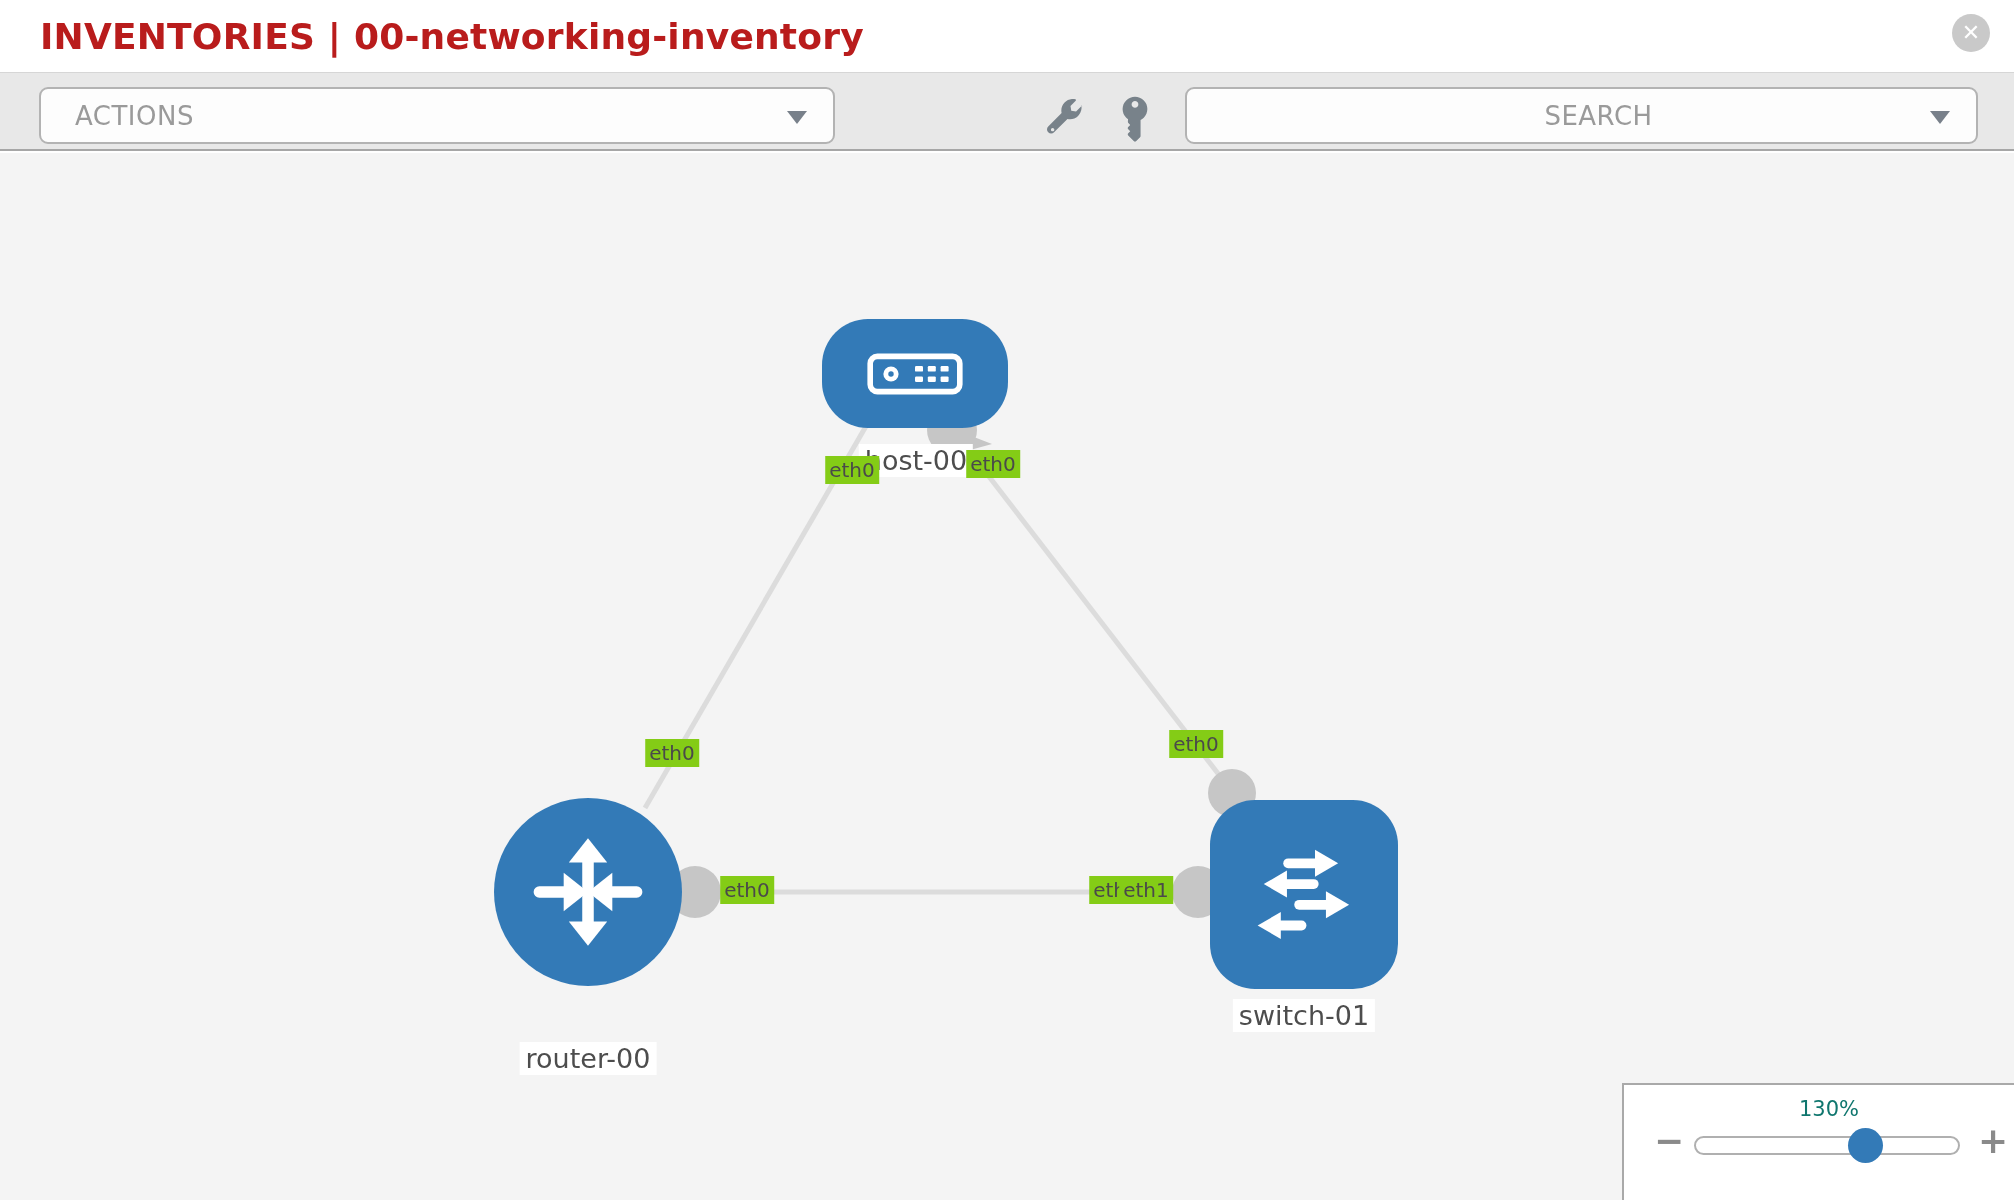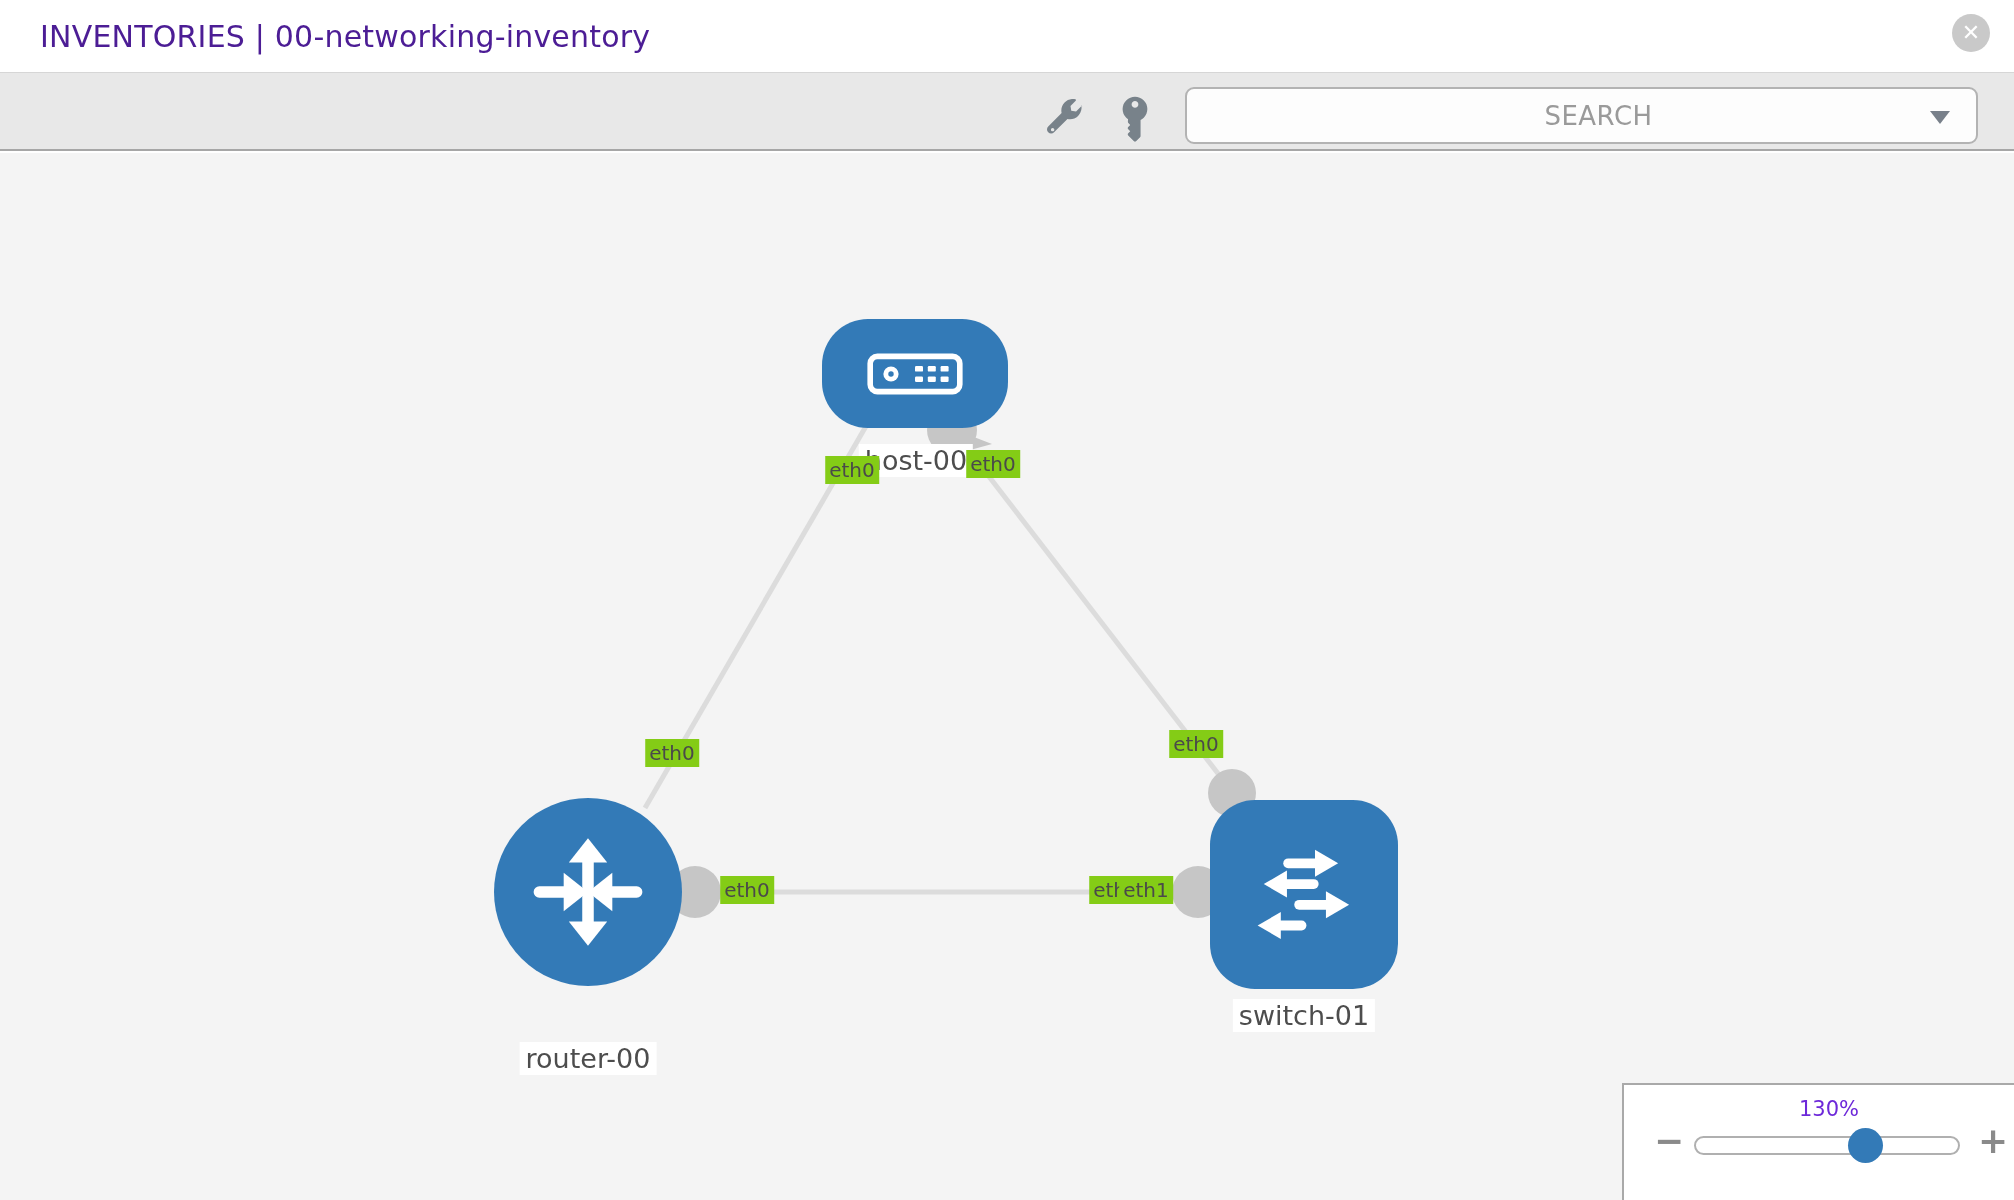--- a/index.html
+++ b/index.html
@@ -3,21 +3,21 @@
 <meta charset="utf-8">
 <style>
   * { margin:0; padding:0; box-sizing:border-box; }
   html,body { width:2014px; height:1200px; }
   body { font-family:"DejaVu Sans","Liberation Sans",sans-serif; background:#fff; }
   .app { position:relative; width:2014px; height:1200px; overflow:hidden; background:#fff; }
 
   
   .hdr { position:absolute; left:0; top:0; width:100%; height:72px; background:#fff; }
   .hdr-title { position:absolute; left:40px; top:50%; transform:translateY(-50%);
-               font-size:30px; font-weight:normal; color:#4c1d95; letter-spacing:0.2px; }
+               font-size:36px; font-weight:bold; color:#b91c1c; letter-spacing:0.2px; }
   .close-btn { position:absolute; right:24px; top:14px; width:38px; height:38px;
                border-radius:50%; background:#c9c9c9; color:#fff; font-size:22px;
                font-weight:bold; display:flex; align-items:center; justify-content:center;
                cursor:pointer; line-height:1; }
 
   
   .toolbar { position:absolute; left:0; top:72px; width:100%; height:79px;
              background:#e8e8e8; border-top:1px solid #d6d6d6; border-bottom:2px solid #a6a6a6; }
   .select-box { position:absolute; top:14px; height:57px; background:#fdfdfd;
                 border:2px solid #b3b3b3; border-radius:9px; display:flex; align-items:center;
@@ -46,21 +46,21 @@
   .node-label { position:absolute; transform:translateX(-50%); background:#fff;
                 color:#4d4d4d; font-size:27px; padding:1px 6px; z-index:5; white-space:nowrap; }
   .if-badge { position:absolute; transform:translate(-50%,-50%); background:#84cc16;
               color:#4a4a4a; font-size:20px; padding:2px 4px; z-index:6; white-space:nowrap; }
   .if-badge.behind { z-index:5; }
 
   
   .zoom-panel { position:absolute; left:1622px; top:1083px; width:420px; height:140px;
                 background:#fff; border:2px solid #a9a9a9; z-index:10; }
   .zoom-level { position:absolute; left:140px; top:12px; width:130px; text-align:center;
-                font-size:21px; color:#6d28d9; }
+                font-size:21px; color:#0f766e; }
   .zoom-minus, .zoom-plus { position:absolute; top:38px; font-size:36px; font-weight:bold;
                 color:#8a8a8a; cursor:pointer; line-height:1; }
   .zoom-minus { left:30px; }
   .zoom-plus  { left:354px; }
   .zoom-track { position:absolute; left:70px; top:51px; width:266px; height:19px;
                 background:#fff; border:2px solid #b0b0b0; border-radius:10px; cursor:pointer; }
   .zoom-knob { position:absolute; left:224px; top:43px; width:35px; height:35px;
                border-radius:50%; background:#337ab7; cursor:grab; }
 </style>
 </head>
@@ -69,20 +69,24 @@
 <div class="app">
 
   <div class="hdr">
     <div class="hdr-title">INVENTORIES | 00-networking-inventory</div>
     <div class="close-btn">
       <span>✕</span>
     </div>
   </div>
 
   <div class="toolbar">
+    <div class="select-box actions-box">
+      <span class="ph">ACTIONS</span>
+      <span class="caret"></span>
+    </div>
 
     <div class="tool-icon wrench-btn">
       <svg viewBox="0 0 512 512">
         <path d="M507.73 109.1c-2.24-9.03-13.54-12.09-20.12-5.51l-74.36 74.36-67.88-11.31-11.31-67.88 74.36-74.36c6.62-6.62 3.43-17.9-5.66-20.16C386.74.64 370.58-1.06 354 .52c-39.64 3.76-76.86 22.08-103.83 49.06-40.47 40.47-54.56 97.82-42.27 150.53L17.26 390.74c-23.01 23.01-23.01 60.32 0 83.33s60.32 23.01 83.33 0l190.5-190.5c52.77 12.37 110.18-1.67 150.71-42.2 27.31-27.31 45.67-64.98 49.18-105.1 1.43-16.33-.25-32.25-3.25-47.17zM80 460c-13.25 0-24-10.75-24-24 0-13.26 10.75-24 24-24s24 10.74 24 24c0 13.25-10.75 24-24 24z"></path>
       </svg>
     </div>
     <div class="tool-icon key-btn">
       <svg viewBox="0 0 512 512" style="transform:scaleX(-1) rotate(-45deg)">
         <path d="M512 176C512 273.2 433.2 352 336 352c-11.22 0-22.19-1.062-32.83-3.069l-24.01 27.01A24 24 0 0 1 261.2 384H224v40c0 13.25-10.75 24-24 24h-40v40c0 13.25-10.75 24-24 24H24c-13.25 0-24-10.75-24-24v-78.06c0-6.365 2.529-12.47 7.029-16.97l161.8-161.8C163.1 213.8 160 195.3 160 176 160 78.8 238.8 0 336 0 433.5 0 512 78.51 512 176zM336 128c0 26.51 21.49 48 48 48s48-21.49 48-48-21.49-48-48-48-48 21.49-48 48z"></path>
       </svg>

